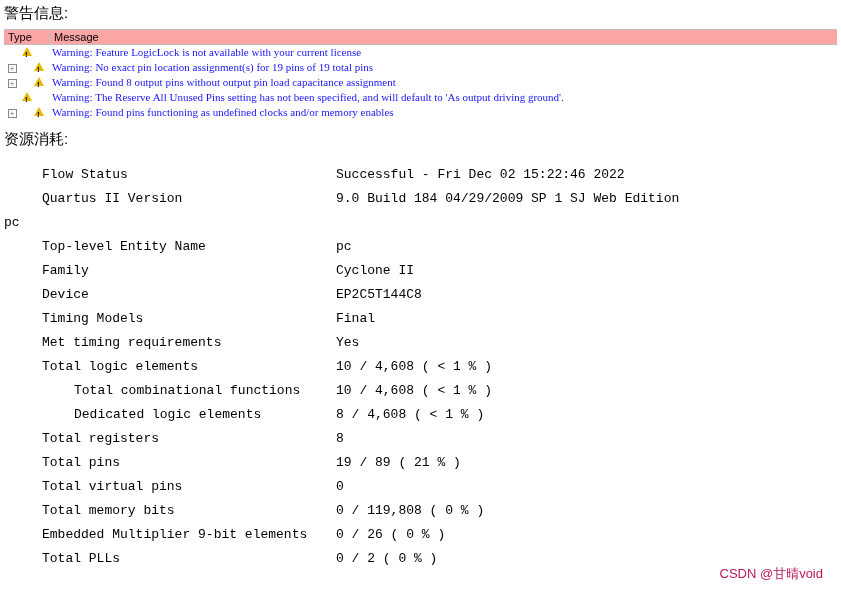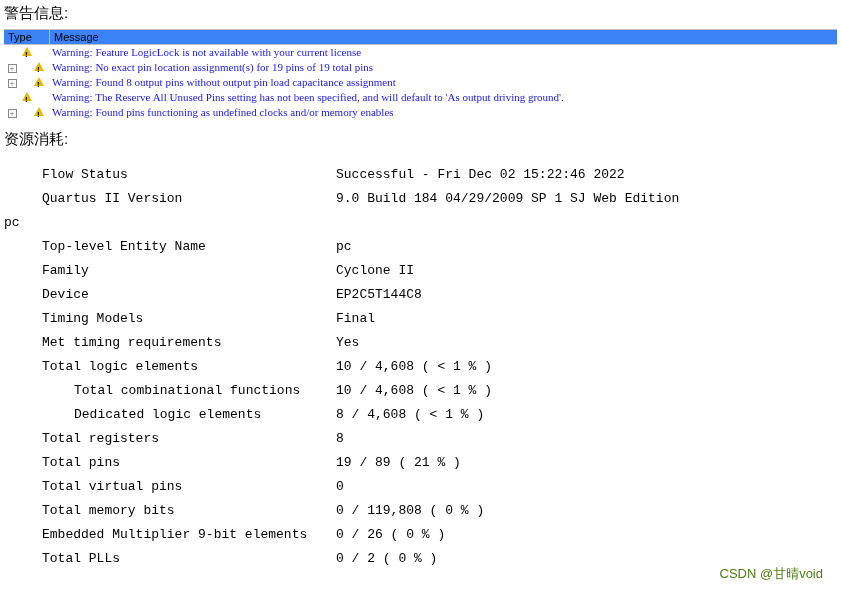--- a/index.html
+++ b/index.html
@@ -1,35 +1,35 @@
 <!DOCTYPE html>
 <html><head>
 <meta charset="utf-8">
 <style>
   * { margin: 0; padding: 0; box-sizing: border-box; }
   body { font-family: "Microsoft YaHei", SimSun, sans-serif; font-size: 13px; background: #fff; color: #000; width: 841px; }
   .section-title { font-size: 15px; margin: 4px 0 6px 4px; }
   .msgpane { border-top: 1px solid #c0c0c0; width: 833px; margin: 0 4px 10px 4px; }
-  .msghdr { display: flex; background: #3b82f6; border-bottom: 1px solid #c0c0c0; font-size: 11px; }
+  .msghdr { display: flex; background: #fca5a5; border-bottom: 1px solid #c0c0c0; font-size: 11px; }
   .msghdr .col-type { width: 46px; padding: 1px 4px; border-right: 1px solid #c0c0c0; }
   .msghdr .col-msg { flex: 1; padding: 1px 4px; }
   .msgrow { display: flex; align-items: center; font-family: Liberation Serif, serif; font-size: 11px; line-height: 15px; }
   .msgrow .expcol { width: 16px; text-align: center; }
   .msgrow .iconcol { width: 30px; text-align: left; padding-left: 2px; }
   .msgrow .iconcol.ind { padding-left: 14px; }
   .msgrow .txt { flex: 1; color: #1a17f7; padding-left: 2px; white-space: nowrap; overflow: hidden; text-overflow: clip; }
   .exp { display: inline-block; width: 9px; height: 9px; border: 1px solid #888; font-size: 8px; line-height: 7px; text-align: center; color: #555; background: #fff; }
   .warn-ico { display: inline-block; width: 0; height: 0; border-left: 5px solid transparent; border-right: 5px solid transparent; border-bottom: 9px solid #e8b800; position: relative; }
   .warn-ico::after { content: "!"; position: absolute; left: -2px; top: 0px; font-size: 8px; color: #000; font-family: sans-serif; font-weight: bold; }
   .summary { margin: 8px 4px 4px 4px; padding: 6px 0 0 0; }
   .summary-row { display: flex; font-family: "Courier New", monospace; font-size: 13px; line-height: 24px; }
   .summary-row .lbl { min-width: 332px; padding-left: 38px; }
   .summary-row .lbl.ind { padding-left: 70px; }
   .summary-row .val { flex: 1; }
-  .watermark { position: fixed; right: 18px; bottom: 10px; color: #4d7c0f; font-size: 13px; font-family: sans-serif; }
+  .watermark { position: fixed; right: 18px; bottom: 10px; color: #be185d; font-size: 13px; font-family: sans-serif; }
 </style>
 </head>
 <body>
 
 <div class="section-title">警告信息:</div>
 
 <div class="msgpane">
   <div class="msghdr">
     <div class="col-type">Type</div>
     <div class="col-msg">Message</div>

